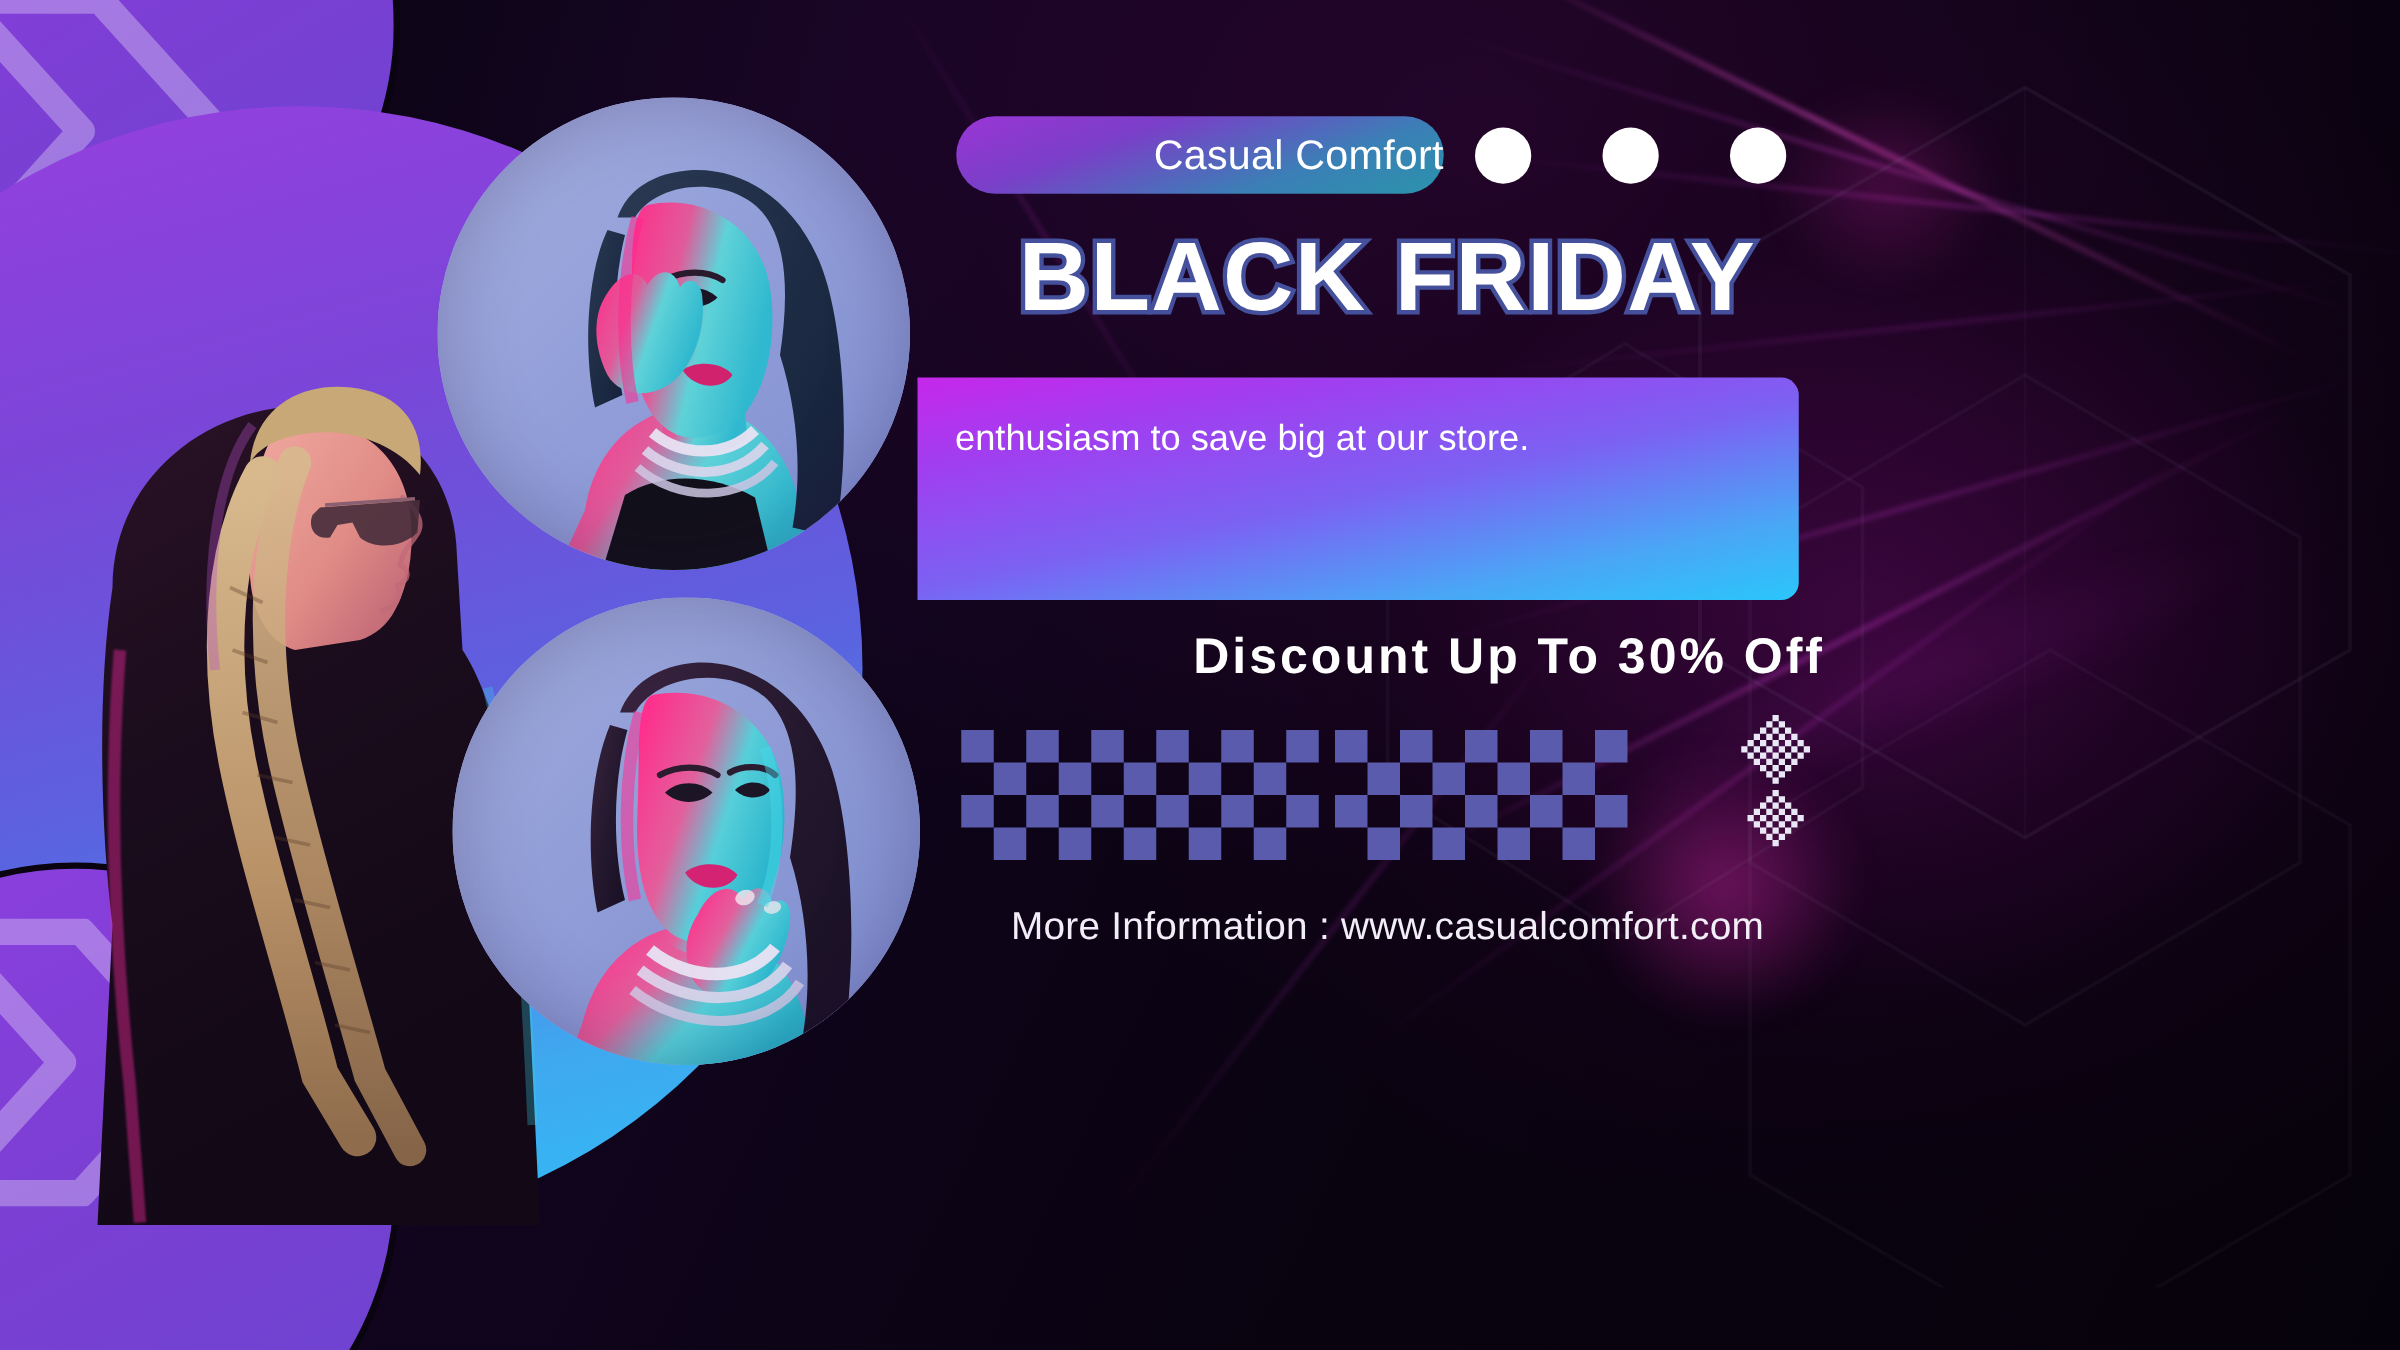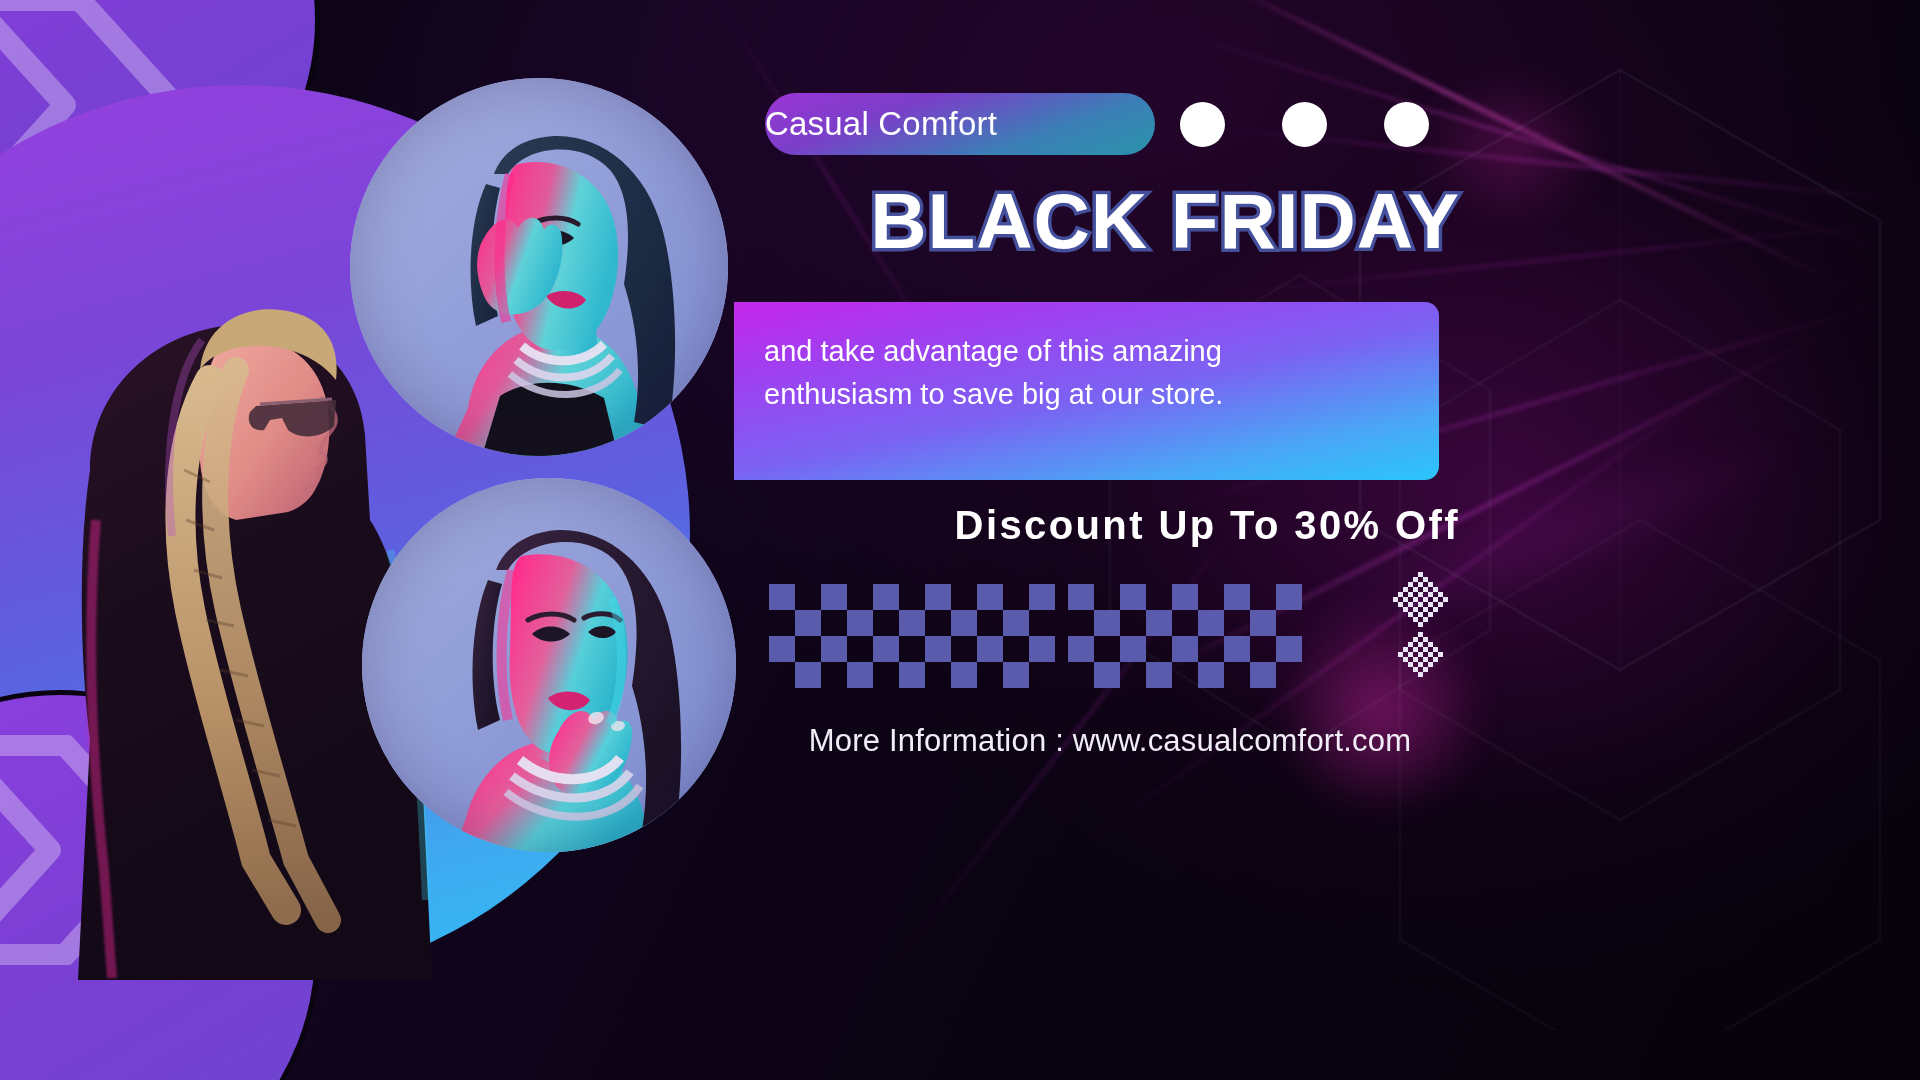--- a/index.html
+++ b/index.html
@@ -39,32 +39,32 @@
     box-shadow:inset 0 0 60px rgba(40,10,60,0.25);
   }
 
   
   .content { position:absolute; left:760px; top:0; width:700px; height:1080px; }
 
   .badge {
     position:absolute; left:5px; top:93px; width:390px; height:62px;
     border-radius:31px;
     background:linear-gradient(160deg,#9b35d6 0%, #7a3fc8 32%, #3b7fb6 70%, #2a93ab 100%);
-    display:flex; align-items:center; justify-content:flex-start;
+    display:flex; align-items:center; justify-content:flex-end;
   }
   .badge span { color:#ffffff; font-size:33px; letter-spacing:.2px; }
 
   .dots { position:absolute; left:420px; top:102px; display:flex; gap:57px; }
   .dot { width:45px; height:45px; border-radius:50%; background:#ffffff; }
 
   .headline {
     position:absolute; left:0px; top:182px; width:700px;
     font-size:78px; font-weight:bold; color:#ffffff;
     letter-spacing:1px; line-height:1;
-    text-align:right;
+    text-align:center;
     -webkit-text-stroke:7px #45509c;
     paint-order:stroke fill;
   }
 
   .desc-panel {
     position:absolute; left:-26px; top:302px; width:705px; height:178px;
     border-radius:0 14px 14px 0;
     background:linear-gradient(168deg,#c627ea 0%, #a13ef0 22%, #7b62f3 52%, #4aa6f6 80%, #2ac6fb 100%);
   }
   .desc-text {
@@ -341,21 +341,20 @@
     <div class="dots">
       <div class="dot"></div>
       <div class="dot"></div>
       <div class="dot"></div>
     </div>
 
     <div class="headline">BLACK FRIDAY</div>
 
     <div class="desc-panel">
       <div class="desc-text">
-        <div>and take advantage of this amazing</div>
         <div>enthusiasm to save big at our store.</div>
       </div>
     </div>
 
     <div class="discount">Discount Up To 30% Off</div>
 
     <div class="checks" style="left:9px;">
         <div class="checkrow">
           <div class="cell on"></div>
           <div class="cell"></div>

